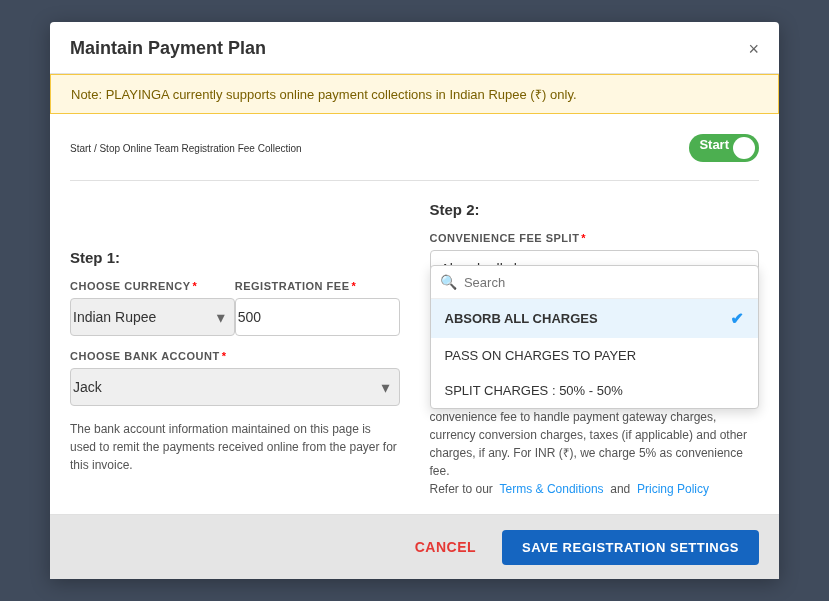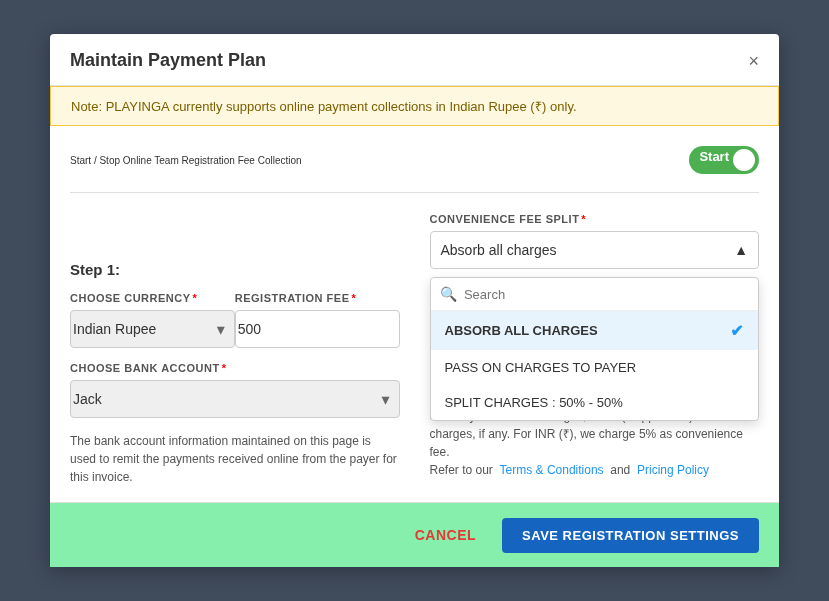--- a/index.html
+++ b/index.html
@@ -229,21 +229,21 @@
     }
     .link {
       color: #2196f3;
       text-decoration: none;
     }
     .modal-footer {
       display: flex;
       align-items: center;
       justify-content: flex-end;
       padding: 14px 20px;
-      background: #86efac;
+      background: #e5e5e5;
       border-top: 1px solid #e0e0e0;
       gap: 12px;
     }
     .btn-cancel {
       background: none;
       border: none;
       color: #e53935;
       font-size: 14px;
       font-weight: 700;
       cursor: pointer;
@@ -320,20 +320,21 @@
               <option>Jack</option>
             </select>
             <span class="chevron">▾</span>
           </div>
         </div>
 
         <p class="bank-note">The bank account information maintained on this page is used to remit the payments received online from the payer for this invoice.</p>
       </div>
 
       <div class="step2-col">
+        <div class="step-heading">Step 2:</div>
 
         <div class="field-label">
           <span>CONVENIENCE FEE SPLIT</span><span class="required">*</span>
         </div>
 
         <div class="dropdown-selected">
           <span>Absorb all charges</span>
           <span>▲</span>
         </div>
 

